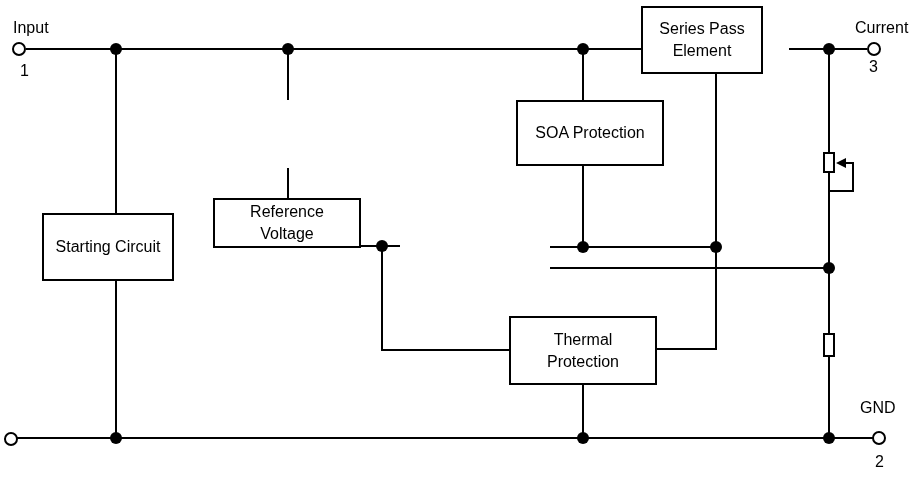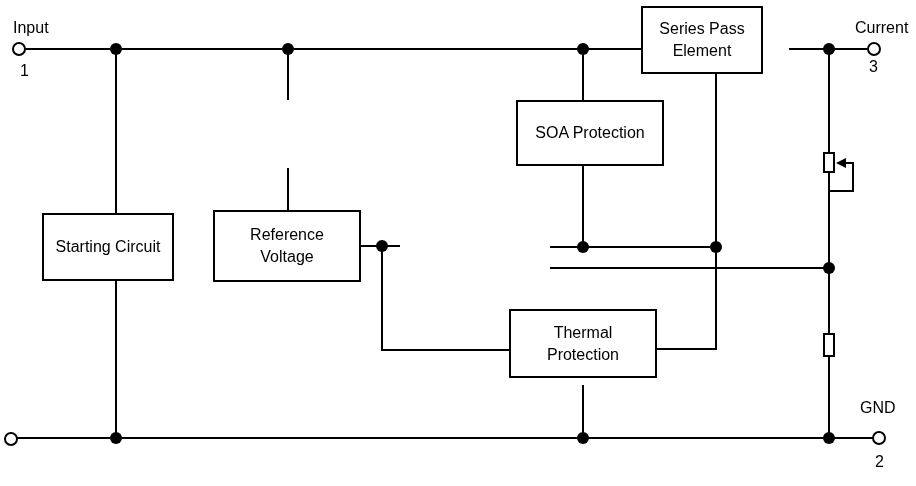--- a/index.html
+++ b/index.html
@@ -122,24 +122,24 @@
 
   <div class="block narrow" style="left:641px; top:6px;   width:122px; height:68px;">
     <span class="lbl">Series Pass Element</span>
   </div>
   <div class="block" style="left:504px; top:100px; width:148px; height:66px;margin-left:12px;">
     <span class="lbl">SOA Protection</span>
   </div>
   <div class="block" style="left:42px;  top:213px; width:132px; height:68px;">
     <span class="lbl">Starting Circuit</span>
   </div>
-  <div class="block narrow" style="left:213px; top:210px; width:148px; height:72px;">
+  <div class="block narrow" style="left:213px; top:198px; width:148px; height:50px;">
     <span class="lbl">Reference Voltage</span>
   </div>
-  <div class="block narrow" style="left:509px; top:309px; width:148px; height:69px;">
+  <div class="block narrow" style="left:509px; top:316px; width:148px; height:69px;">
     <span class="lbl">Thermal Protection</span>
   </div>
 
   <div class="resistor" style="left:823px; top:152px; width:12px; height:21px;"></div>
   <div class="arrow-left" style="left:836px; top:158px;"></div>
   <div class="resistor" style="left:823px; top:333px; width:12px; height:24px;"></div>
 
   <div class="terminal" style="left:19px;  top:49px;"></div>
   <div class="terminal" style="left:874px; top:49px;"></div>
   <div class="terminal" style="left:879px; top:438px;"></div>

